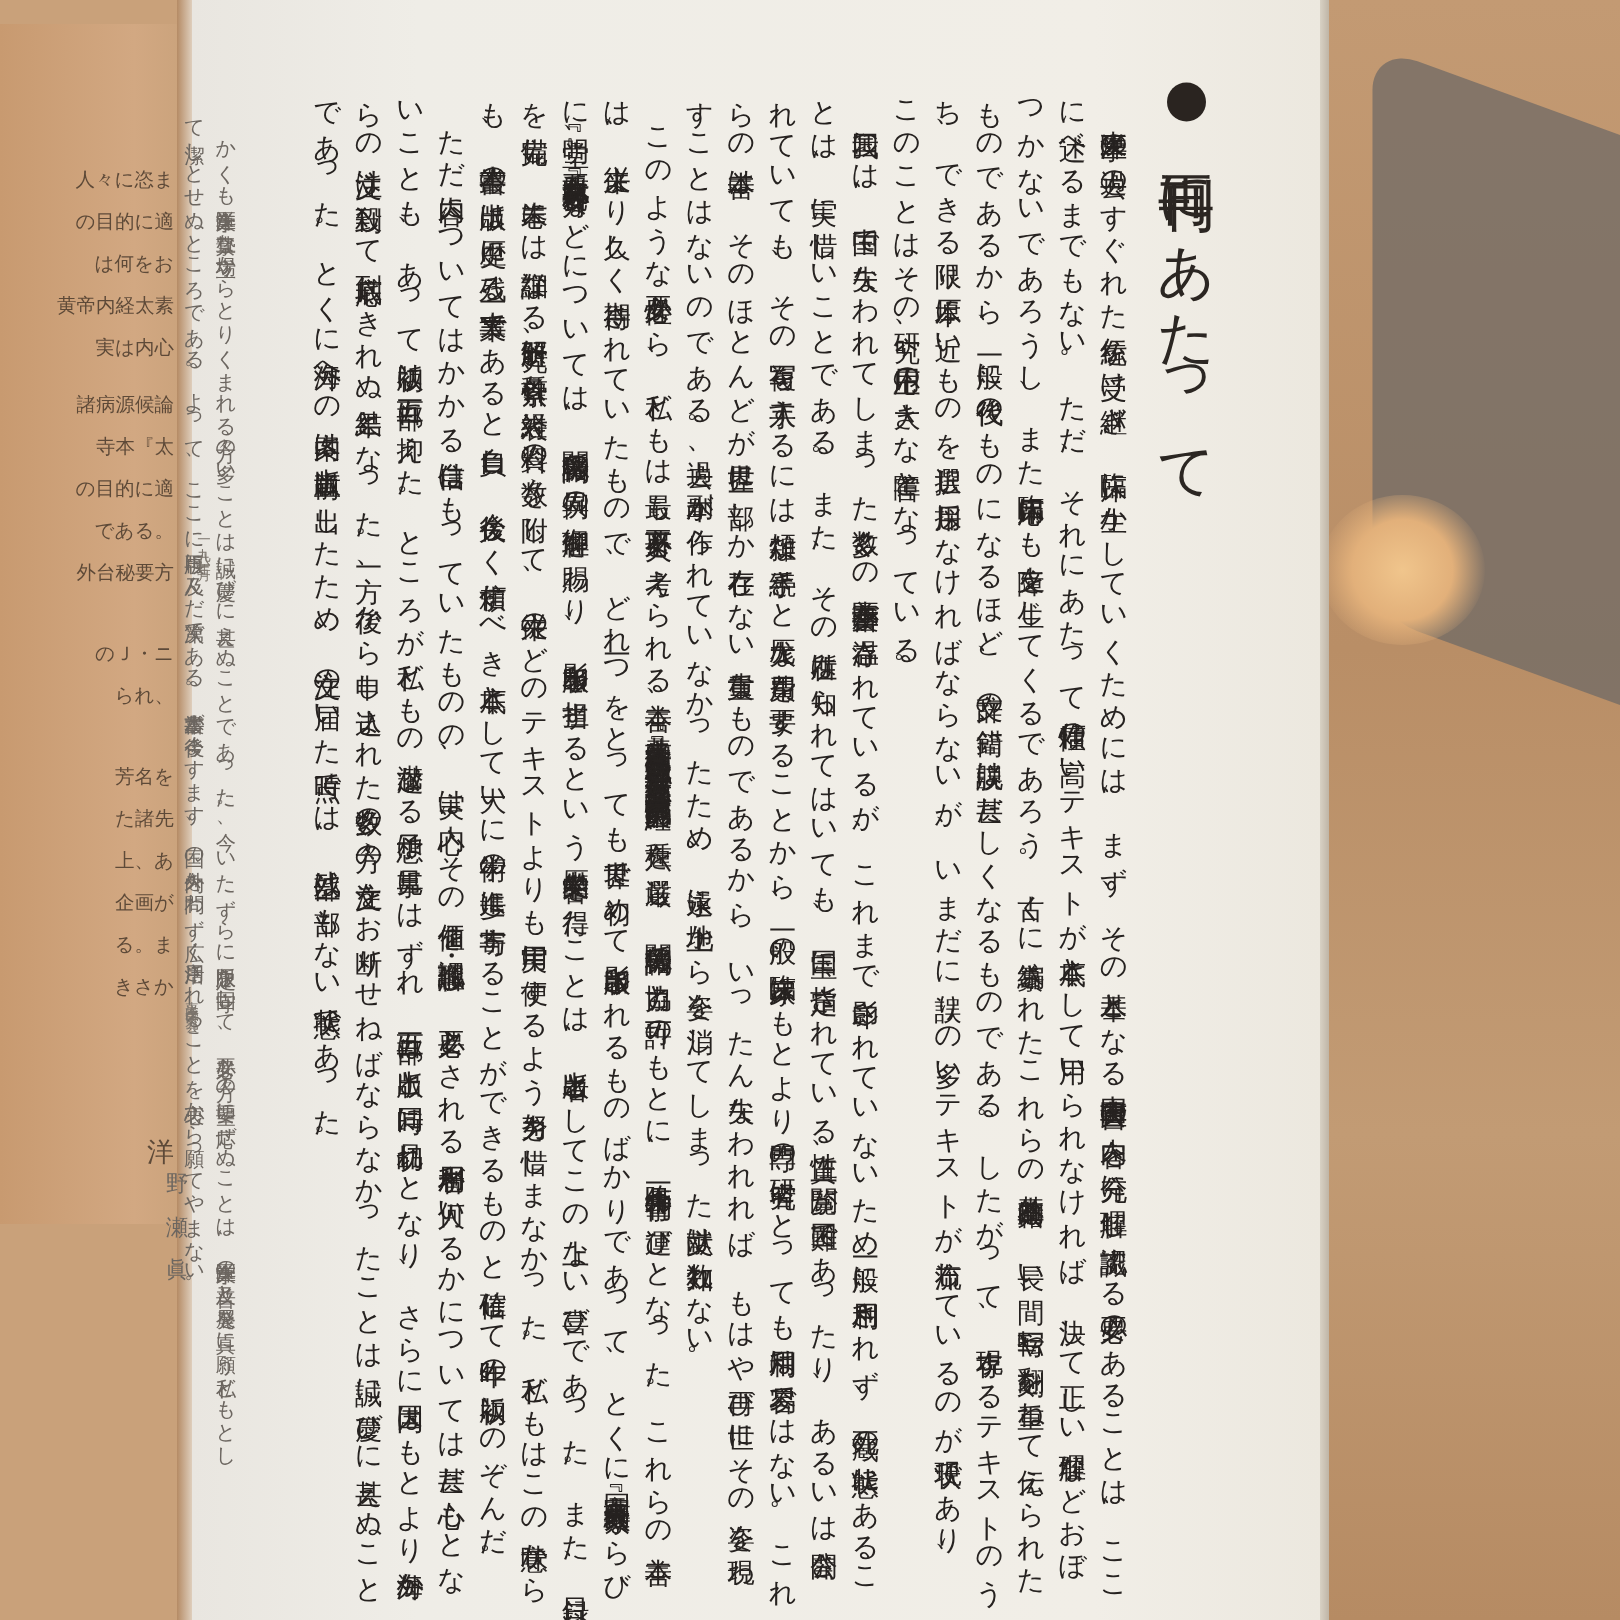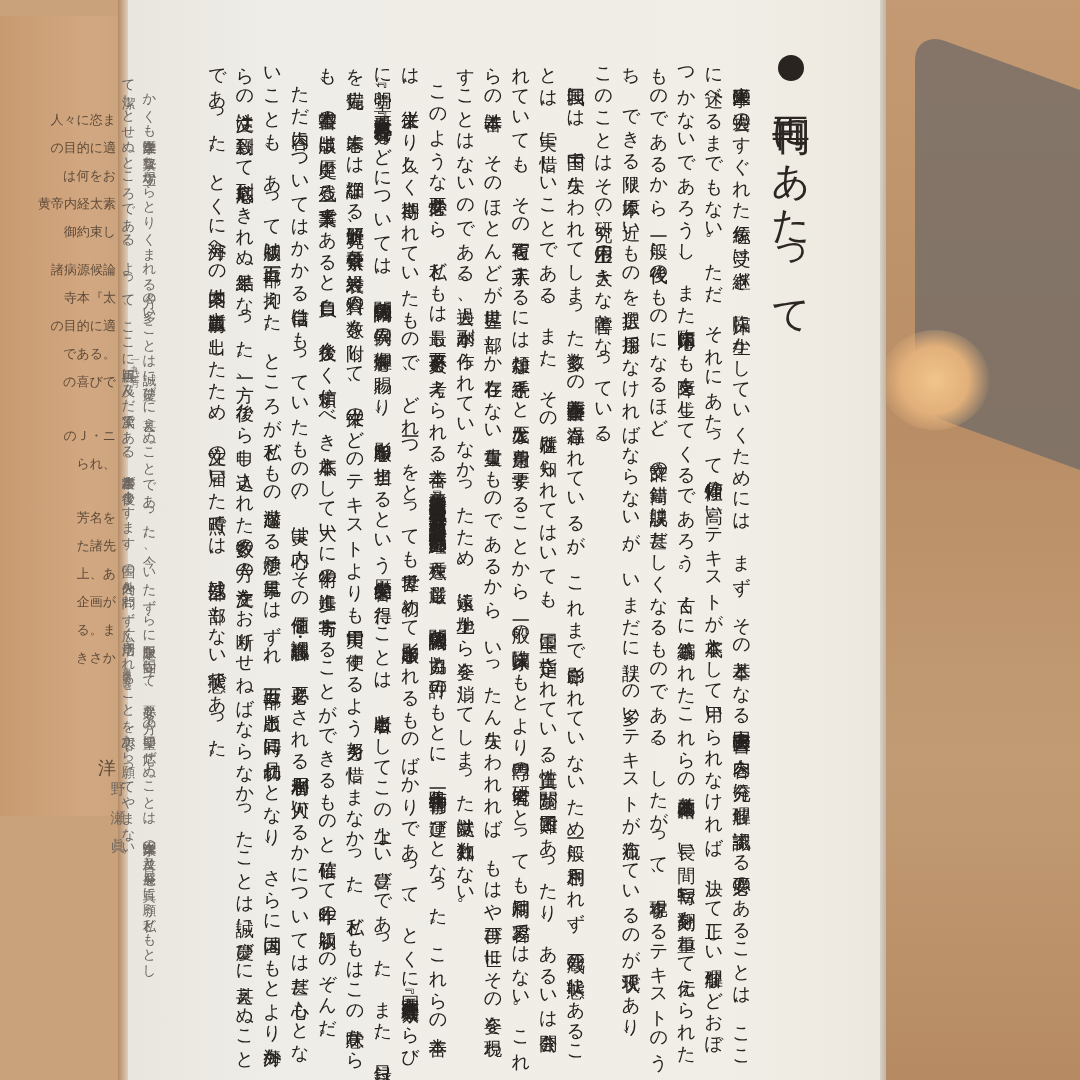--- a/index.html
+++ b/index.html
@@ -88,26 +88,26 @@
 
 <div class="table"></div>
 <div class="shadow"></div>
 <div class="sunspot"></div>
 
 <div class="left-page">
   <div class="line" style="top:95px">人々に恣ま</div>
   <div class="line" style="top:123px">の目的に適</div>
   <div class="line" style="top:151px">は何をお</div>
   <div class="line" style="top:179px">黄帝内経太素</div>
-  <div class="line" style="top:207px">御約束し</div>
+  <div class="line" style="top:207px">実は内心</div>
   <div class="line" style="top:245px">諸病源候論</div>
   <div class="line" style="top:273px">寺本『太</div>
   <div class="line" style="top:301px">の目的に適</div>
   <div class="line" style="top:329px">である。</div>
-  <div class="line" style="top:357px">の喜びで</div>
+  <div class="line" style="top:357px">外台秘要方</div>
   <div class="line" style="top:411px">のＪ・ニ</div>
   <div class="line" style="top:439px">られ、</div>
   <div class="line" style="top:493px">芳名を</div>
   <div class="line" style="top:521px">た諸先</div>
   <div class="line" style="top:549px">上、あ</div>
   <div class="line" style="top:577px">企画が</div>
   <div class="line" style="top:605px">る。ま</div>
   <div class="line" style="top:633px">きさか</div>
   <div class="line" style="top:740px;font-size:18px">洋</div>
 </div>

